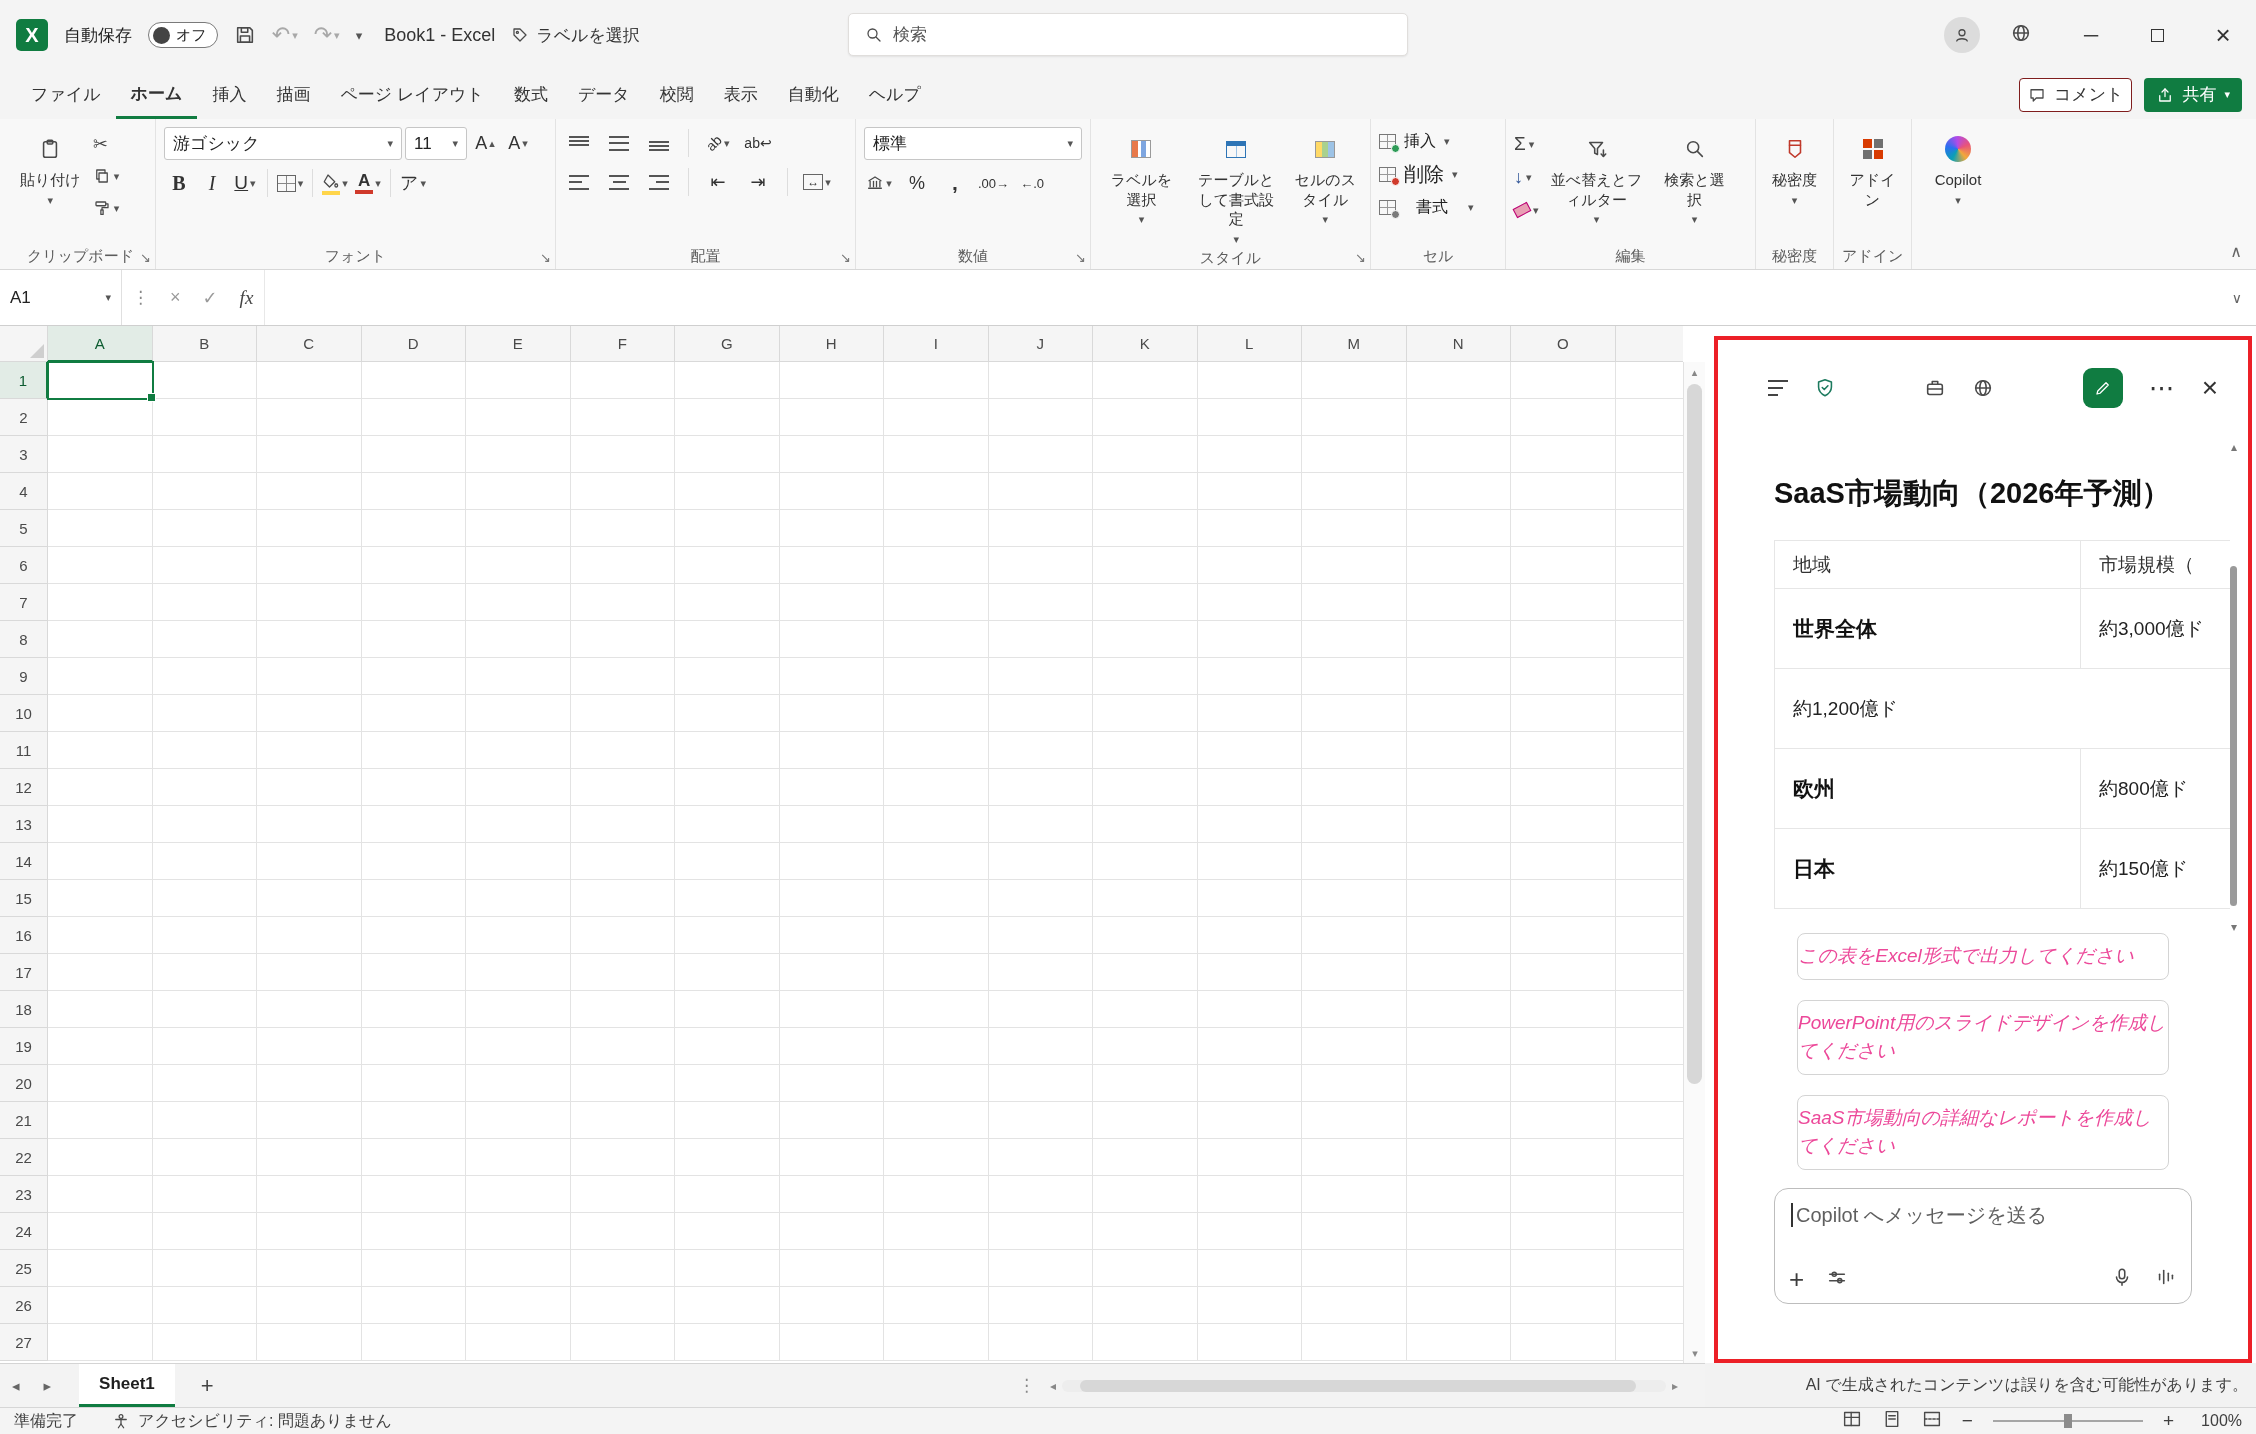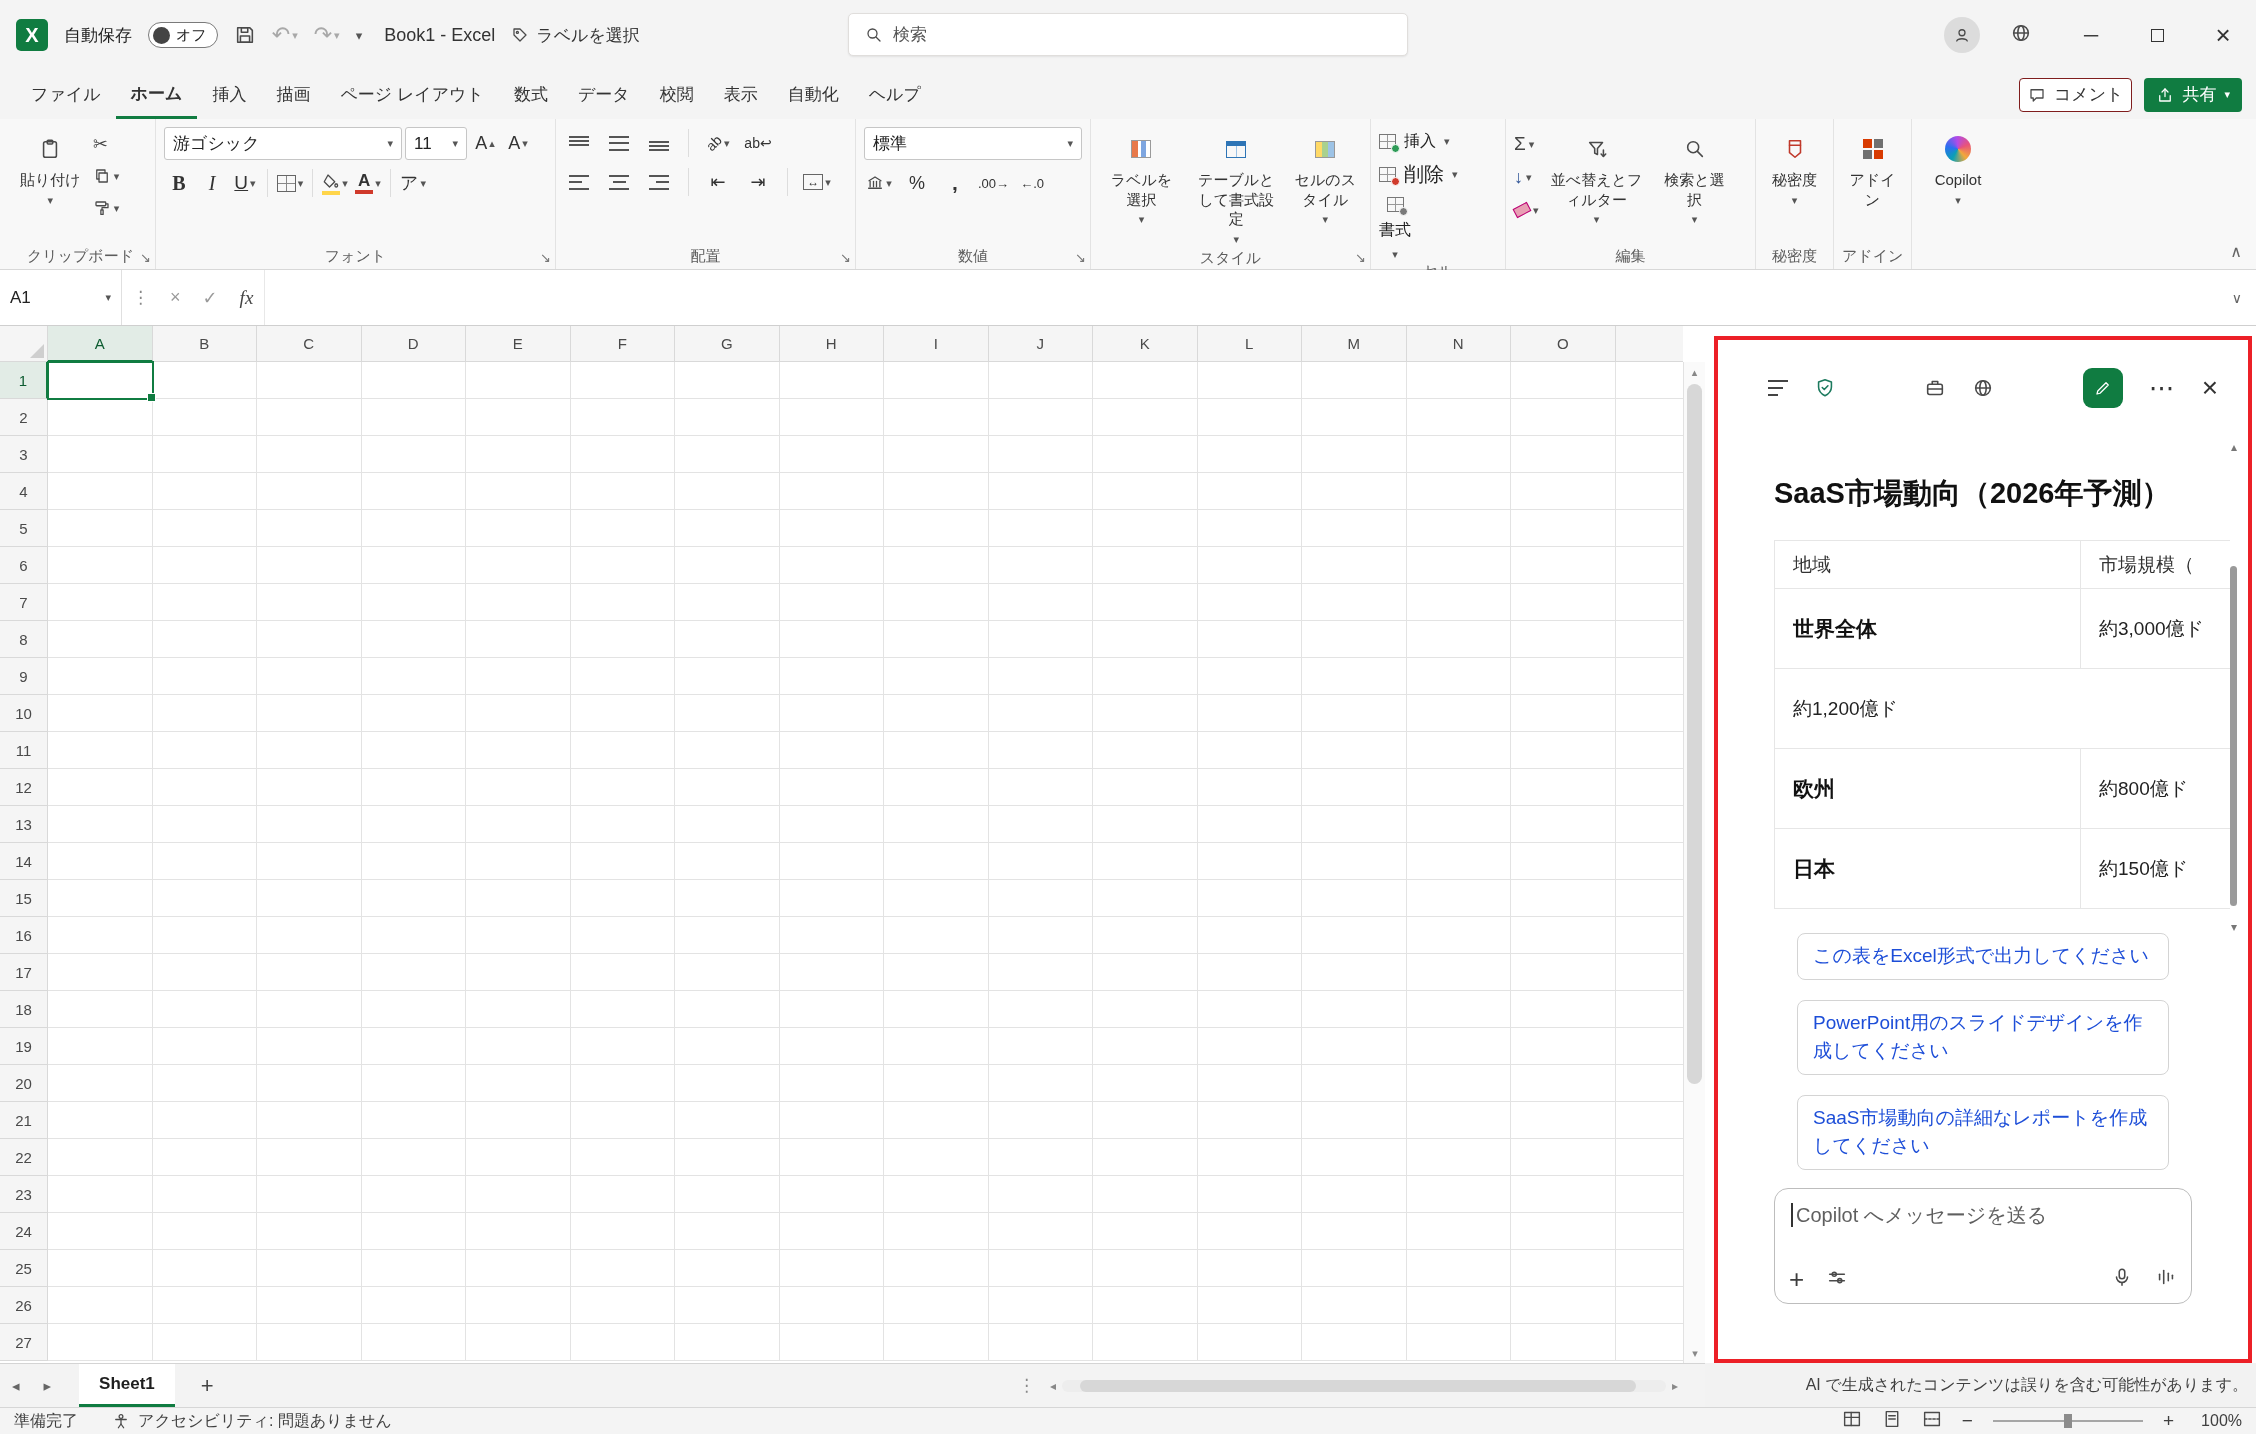--- a/index.html
+++ b/index.html
@@ -145,21 +145,21 @@
 .cc1{width:306px;align-self:stretch;display:flex;align-items:center;border-right:1px solid #e6e6e6;}
 .cc2{flex:1;}
 .crow.head{height:48px;font-size:19px;color:#333;}
 .crow.body{height:80px;}
 .crow.body .cc1{font-size:21px;font-weight:bold;color:#111;}
 .crow.body .cc2{font-size:19px;color:#222;}
 .pscroll{position:absolute;right:6px;top:100px;width:16px;height:500px;}
 .psar{position:absolute;left:0;width:16px;text-align:center;color:#777;font-size:12px;}
 .psthumb{position:absolute;left:4px;width:7px;border-radius:4px;background:#9a9a9a;top:126px;height:340px;}
 .chips{display:flex;flex-direction:column;gap:20px;margin-top:24px;align-items:center;}
-.chip{width:372px;border:1px solid #d4d4d4;border-radius:8px;padding:8px 15px;font-size:19px;line-height:1.5;color:#1d4ed8;background:#fff;}
+.chip{width:372px;border:1px solid #d4d4d4;border-radius:8px;padding:8px 0;font-size:19px;line-height:1.5;color:#ec4899;background:#fff;font-style:italic;}
 .inputbox{width:418px;height:116px;margin:18px auto 0;border:1px solid #bdbdbd;border-radius:14px;position:relative;background:#fff;}
 .pholder{position:absolute;top:13px;left:16px;font-size:20px;color:#5f5f5f;display:flex;align-items:center;}
 .caretbar{display:inline-block;width:2px;height:24px;background:#333;margin-right:3px;}
 .ib-icons-l{position:absolute;left:14px;bottom:10px;display:flex;align-items:center;gap:22px;}
 .ib-icons-r{position:absolute;right:14px;bottom:10px;display:flex;align-items:center;gap:22px;}
 .plusic{font-size:26px;color:#3d3d3d;line-height:1;}
 .disclaim{position:absolute;bottom:0;left:0;right:0;height:44px;background:#f2f2f2;display:flex;align-items:center;justify-content:flex-end;padding-right:8px;font-size:16px;color:#3f3f3f;white-space:nowrap;}
 </style>
 </head>
 <body>
@@ -513,21 +513,21 @@
           <span class="caret">▾</span>
         </span>
         <span class="rrow" style="gap:8px;">
           <span class="iconwrap">
               <span class="mgrid"></span>
               <span class="badge" style="background:#d03a2b;"></span>
             </span>
           <span style="font-size:20px;">削除</span>
           <span class="caret">▾</span>
         </span>
-        <span class="rrow" style="gap:8px;flex-direction:column;">
+        <span class="rrow" style="gap:20px;">
           <span class="iconwrap">
               <span class="mgrid"></span>
               <span class="badge" style="background:#7a7a7a;"></span>
             </span>
           <span style="font-size:16px;">書式</span>
           <span class="caret">▾</span>
         </span>
       </div>
       <div class="glabel">セル</div>
     </div>

